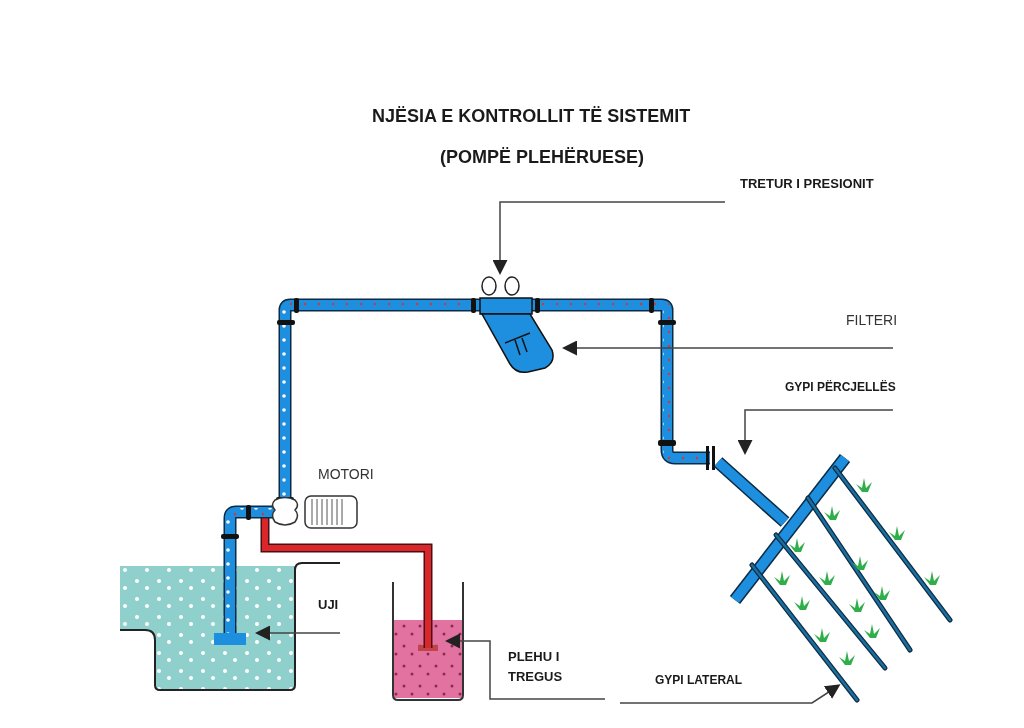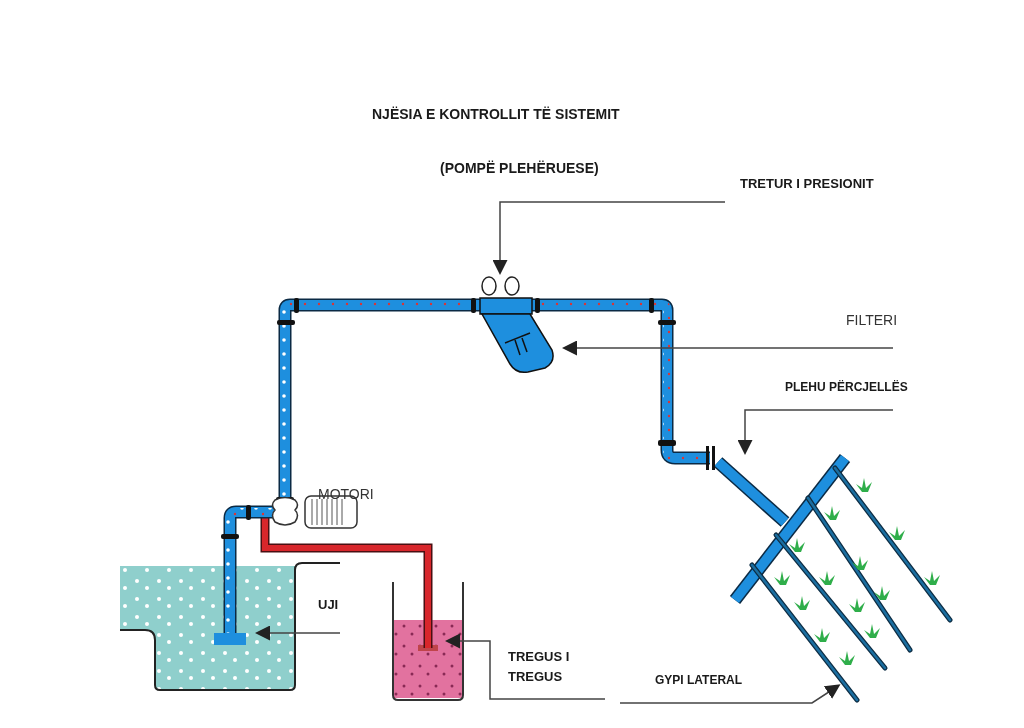--- a/index.html
+++ b/index.html
@@ -1,19 +1,19 @@
 <!DOCTYPE html>
 <html><head>
 <meta charset="utf-8">
 <style>
   html, body { margin: 0; padding: 0; background: #ffffff; }
   body { width: 1024px; height: 728px; position: relative; overflow: hidden;
          font-family: "Liberation Sans", sans-serif; }
   .lbl { position: absolute; font-family: "Liberation Sans", sans-serif; color: #1a1a1a; white-space: nowrap; }
-  .title { font-weight: bold; font-size: 14px; }
+  .title { font-weight: bold; font-size: 18px; }
   .bold { font-weight: bold; font-size: 13px; }
   .plain { font-size: 14px; color: #333; }
   svg { position: absolute; left: 0; top: 0; }
 </style>
 </head>
 <body>
 
 <svg width="1024" height="728" viewBox="0 0 1024 728">
   <defs>
     <marker id="arr" markerWidth="10" markerHeight="10" refX="8" refY="5" orient="auto">
@@ -140,21 +140,21 @@
     <path d="M725,202 L500,202 L500,272" marker-end="url(#arr)"></path>
     <path d="M893,348 L565,348" marker-end="url(#arr)"></path>
     <path d="M893,410 L745,410 L745,452" marker-end="url(#arr)"></path>
     <path d="M340,633 L258,633" marker-end="url(#arr)"></path>
     <path d="M605,699 L490,699 L490,641 L448,641" marker-end="url(#arr)"></path>
     <path d="M620,703 L812,703 L838,686" marker-end="url(#arr)"></path>
   </g>
 </svg>
 
 <div class="lbl title" style="left:372px;top:106px;">NJËSIA E KONTROLLIT TË SISTEMIT</div>
-<div class="lbl title" style="left:440px;top:160px;">(POMPË PLEHËRUESE)</div>
+<div class="lbl title" style="left:440px;top:147px;">(POMPË PLEHËRUESE)</div>
 <div class="lbl bold" style="left:740px;top:176px;">TRETUR I PRESIONIT</div>
 <div class="lbl plain" style="left:846px;top:312px;">FILTERI</div>
-<div class="lbl bold" style="left:785px;top:380px;font-size:12px;">PLEHU PËRCJELLËS</div>
-<div class="lbl plain" style="left:318px;top:466px;margin-top:20px;">MOTORI</div>
+<div class="lbl bold" style="left:785px;top:380px;font-size:12px;">GYPI PËRCJELLËS</div>
+<div class="lbl plain" style="left:318px;top:466px;">MOTORI</div>
 <div class="lbl bold" style="left:318px;top:597px;">UJI</div>
-<div class="lbl bold" style="left:508px;top:649px;">TREGUS  I</div>
+<div class="lbl bold" style="left:508px;top:649px;">PLEHU  I</div>
 <div class="lbl bold" style="left:508px;top:669px;">TREGUS</div>
 <div class="lbl bold" style="left:655px;top:673px;font-size:12px;text-align:center;">GYPI LATERAL</div>
 
 </body></html>

